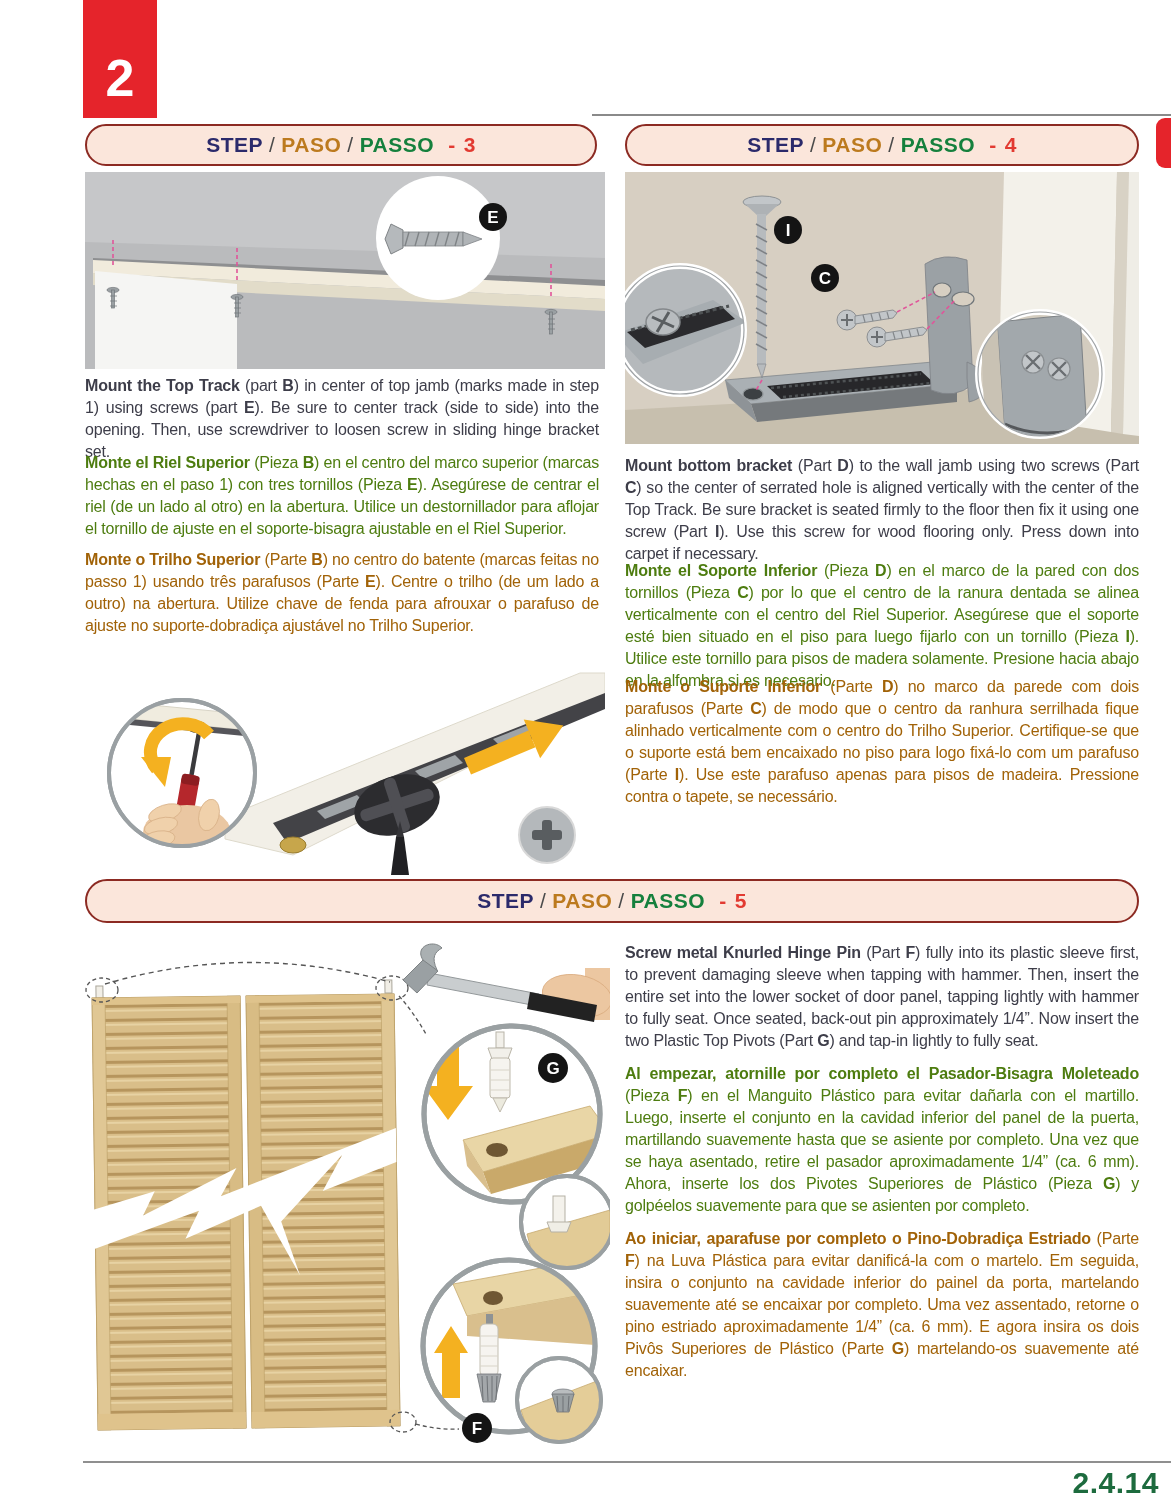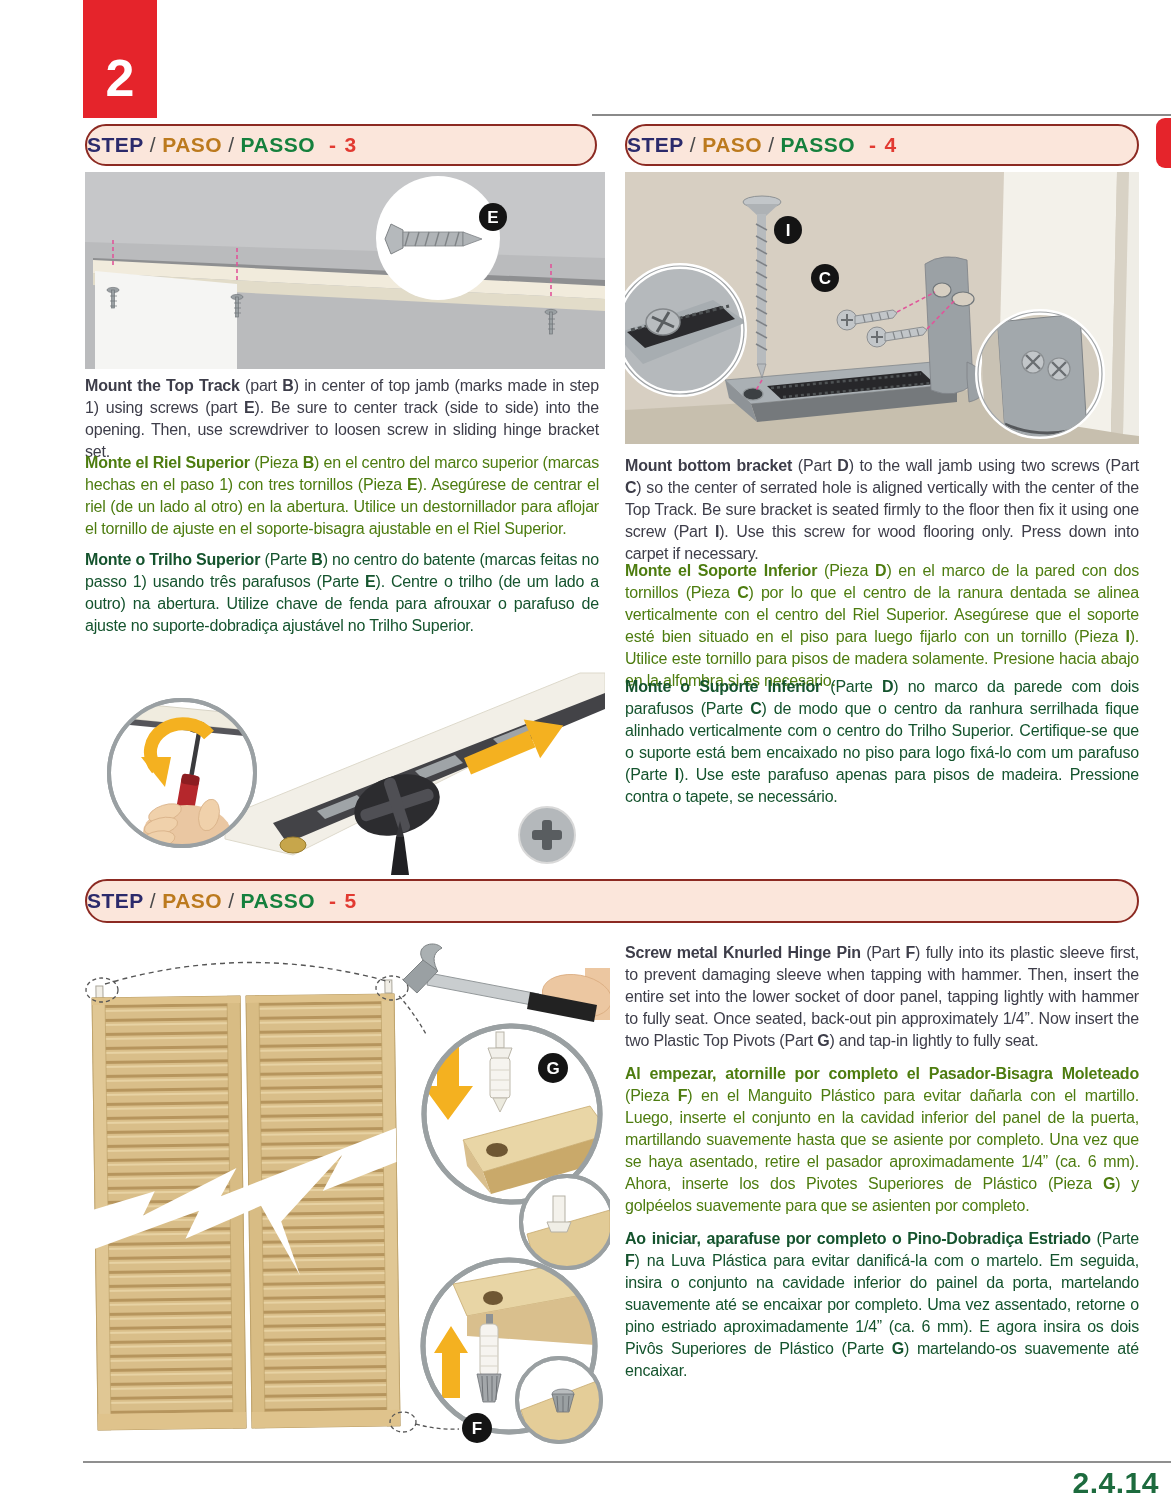--- a/index.html
+++ b/index.html
@@ -10,34 +10,34 @@
   .chapter-tab{left:83px;top:0;width:74px;height:118px;background:#e5242b;color:#fff;
                display:flex;align-items:flex-end;justify-content:center;
                font-size:52px;font-weight:bold;padding-bottom:10px;box-sizing:border-box;}
   
   .top-rule{left:592px;top:114px;right:0;height:2px;background:#8a8a8a;}
   .edge-tab{right:0;top:118px;width:15px;height:50px;background:#e5242b;border-radius:9px 0 0 9px;}
   .bottom-rule{left:83px;top:1461px;right:0;height:2px;background:#8f8f8f;}
   .page-number{right:12px;top:1466px;font-size:30px;font-weight:bold;color:#1d6b3e;letter-spacing:0.5px;}
   
   .pill{height:42px;background:#fbe6db;border:2.5px solid #8c2a22;border-radius:21px;
-        display:flex;align-items:center;box-sizing:border-box;
+        display:flex;align-items:center;justify-content:center;box-sizing:border-box;
         font-weight:bold;font-size:21px;letter-spacing:0.5px;white-space:pre;}
   .pill .w-step{color:#2b2a6b;}
   .pill .w-sep{color:#4a4a4a;font-weight:normal;padding:0 6px;}
   .pill .w-paso{color:#bc7a1e;}
   .pill .w-passo{color:#15803d;}
   .pill .w-dash{color:#e23a31;padding:0 8px 0 14px;}
   .pill .w-num{color:#e23a31;}
   
   .para{width:514px;font-size:16px;line-height:22px;letter-spacing:-0.2px;
         text-align:justify;}
   .para.en{color:#3d3d49;}
   .para.es{color:#4d7c0f;}
-  .para.pt{color:#14532d;}
+  .para.pt{color:#a16207;}
   .illus{overflow:hidden;}
   svg{display:block;}
   .badge-text{font-weight:bold;fill:#ffffff;font-size:17px;font-family:"Liberation Sans",sans-serif;}
 </style>
 </head>
 <body>
 
 <div class="page">
 
   <div class="abs chapter-tab">

